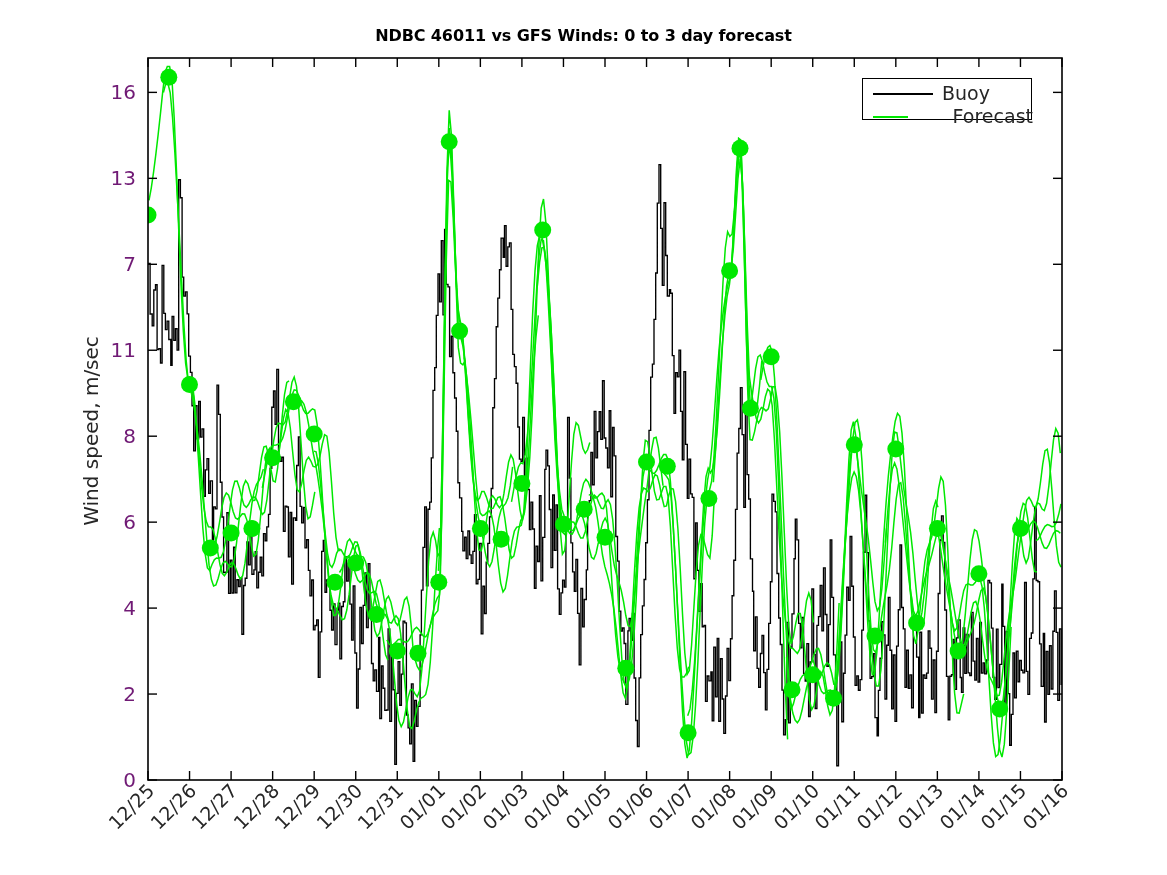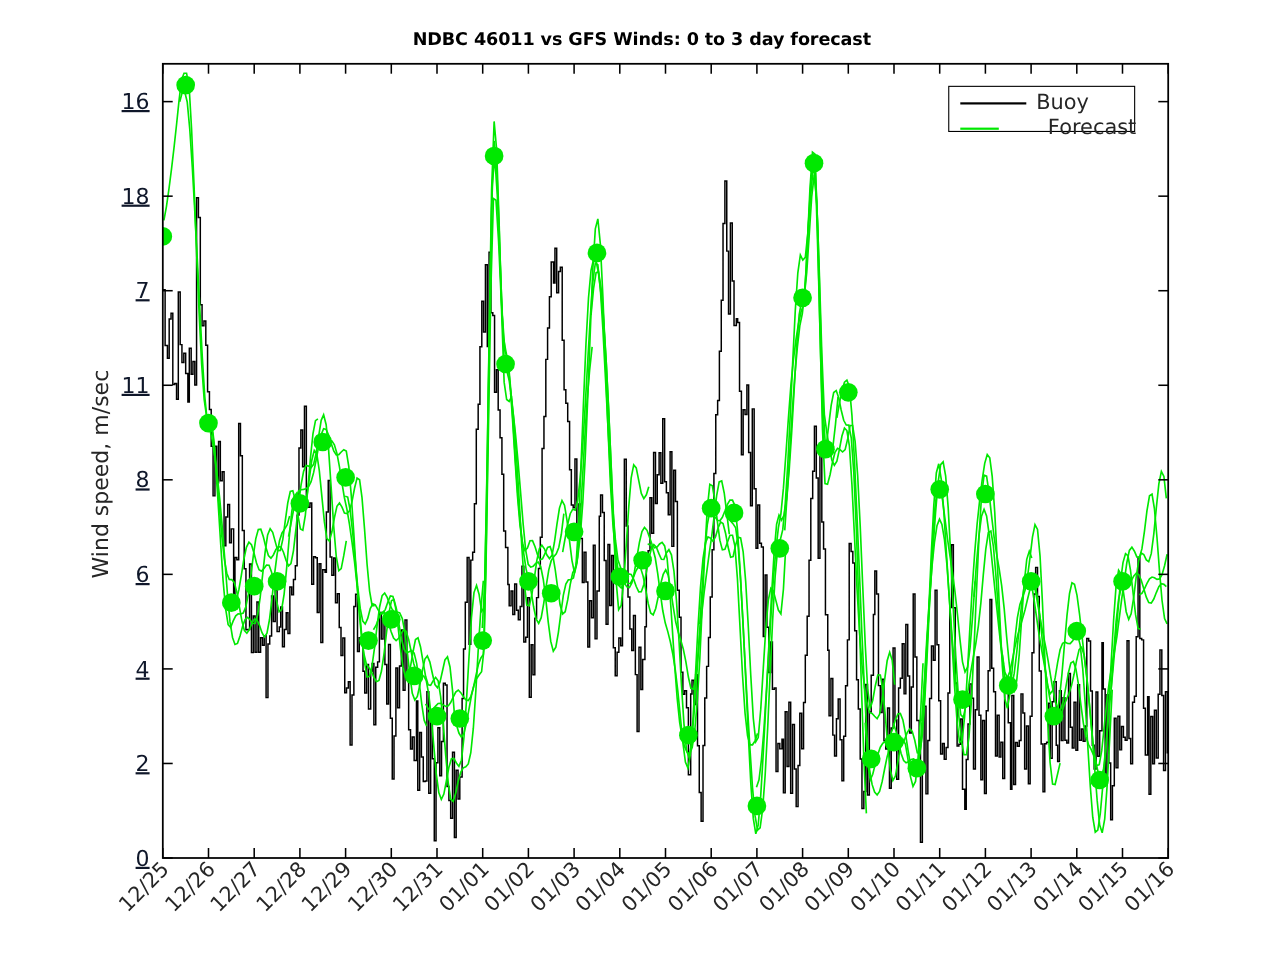--- a/index.html
+++ b/index.html
@@ -45,23 +45,22 @@
     position: absolute;
     left: 0;
     top: 0;
   }
   .ytick-label {
     position: absolute;
     right: 0;
     width: 40px;
     text-align: right;
     font-size: 20px;
-    color: #0f172a;
+    color: #701a75;
     transform: translateY(-50%);
-    text-decoration: underline;
   }
   #ytick-labels {
     position: absolute;
     left: 92px;
     top: 0;
     width: 44px;
     height: 875px;
   }
   .xtick-label {
     position: absolute;
@@ -118,21 +117,21 @@
   <div id="ylabel">Wind speed, m/sec</div>
 
   <div id="ytick-labels">
       <div class="ytick-label" style="top: 780px;">0</div>
       <div class="ytick-label" style="top: 694.048px;">2</div>
       <div class="ytick-label" style="top: 608.095px;">4</div>
       <div class="ytick-label" style="top: 522.143px;">6</div>
       <div class="ytick-label" style="top: 436.19px;">8</div>
       <div class="ytick-label" style="top: 350.238px;">11</div>
       <div class="ytick-label" style="top: 264.286px;">7</div>
-      <div class="ytick-label" style="top: 178.333px;">18</div>
+      <div class="ytick-label" style="top: 178.333px;">13</div>
       <div class="ytick-label" style="top: 92.381px;">16</div>
     </div>
   <div id="xtick-labels">
       <div class="xtick-label" style="left: 104px; top: 818px;">12/25</div>
       <div class="xtick-label" style="left: 145.545px; top: 818px;">12/26</div>
       <div class="xtick-label" style="left: 187.091px; top: 818px;">12/27</div>
       <div class="xtick-label" style="left: 228.636px; top: 818px;">12/28</div>
       <div class="xtick-label" style="left: 270.182px; top: 818px;">12/29</div>
       <div class="xtick-label" style="left: 311.727px; top: 818px;">12/30</div>
       <div class="xtick-label" style="left: 353.273px; top: 818px;">12/31</div>

